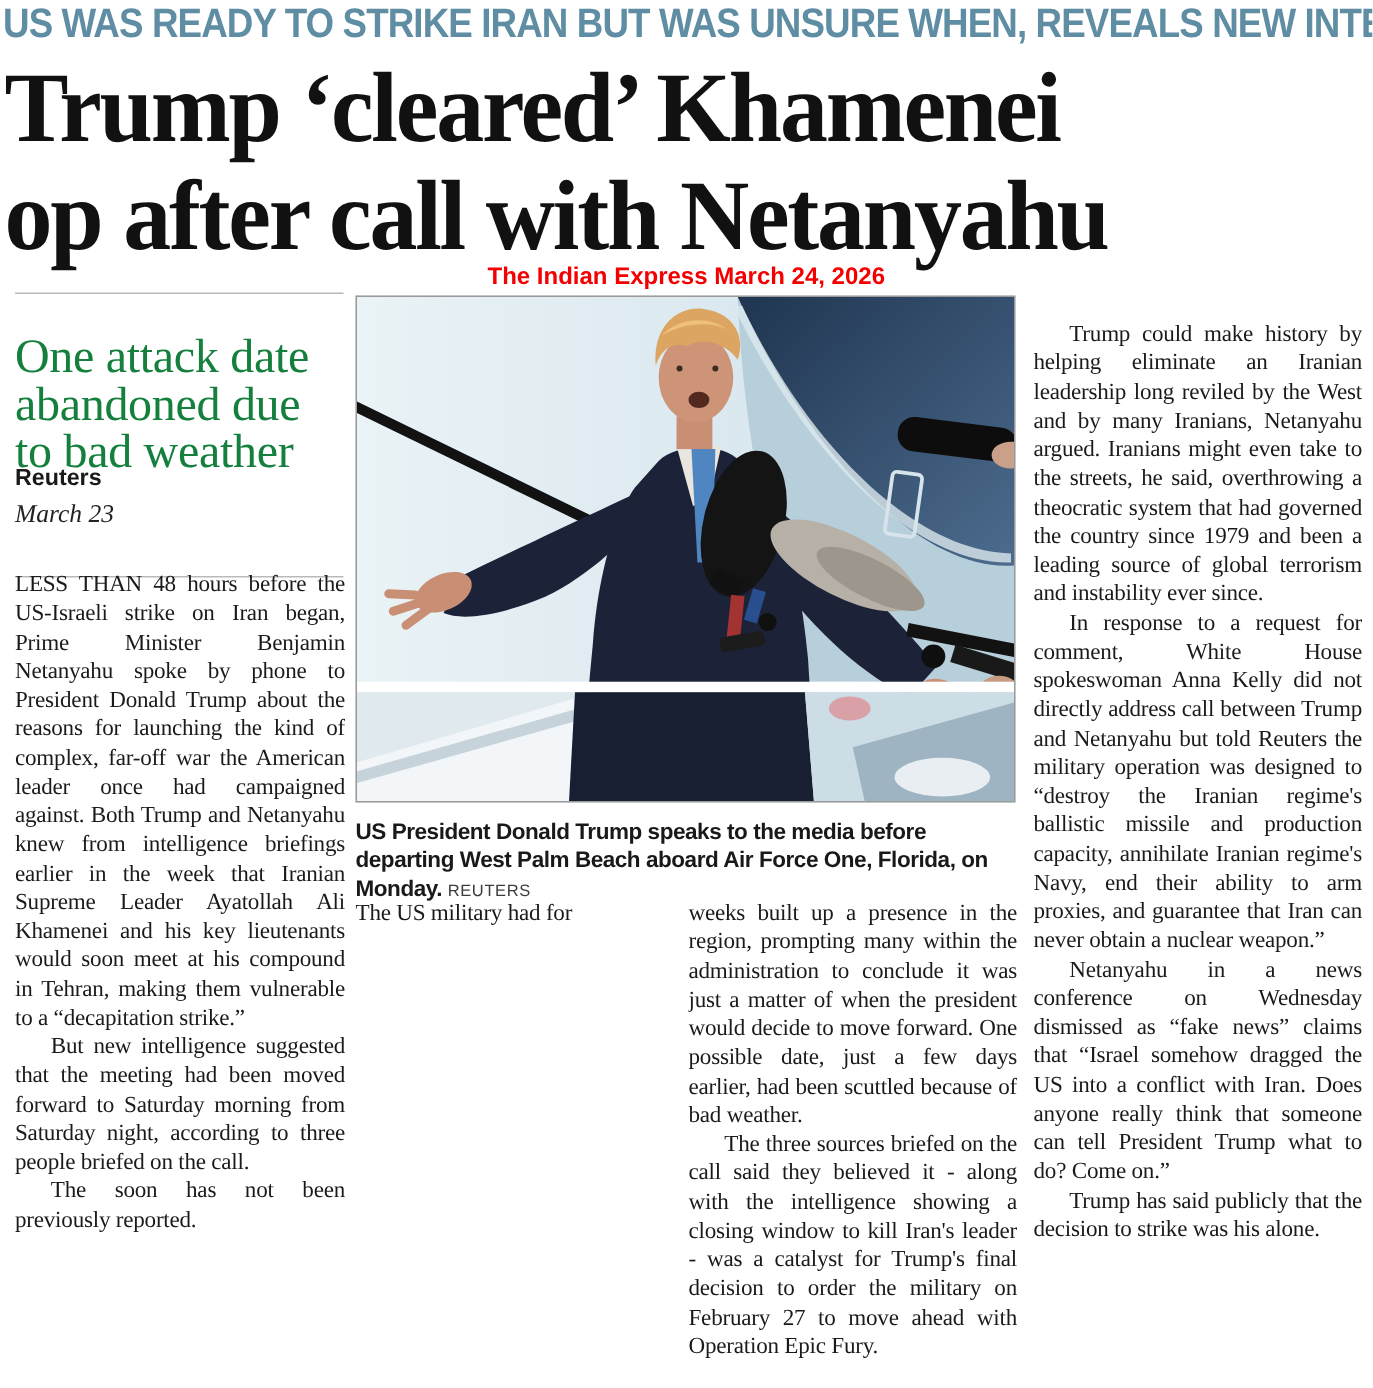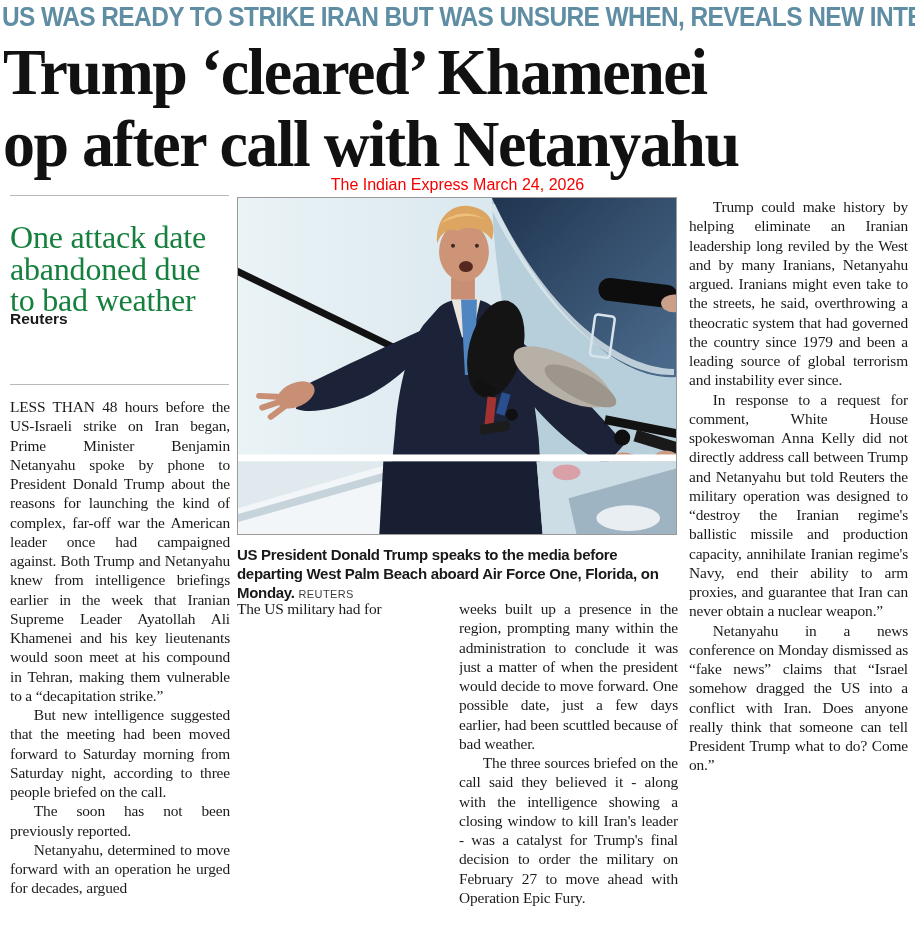--- a/index.html
+++ b/index.html
@@ -18,45 +18,45 @@
   }
   
   .headline {
     position:absolute; top:36px; left:3px; width:910px;
     font-family:"Liberation Serif", serif; font-weight:bold;
     font-size:64px; line-height:69px; letter-spacing:-1.5px; color:#111;
     transform:scale(1.0,1.04); transform-origin:left top;
   }
   .datestamp {
     position:absolute; top:176px; left:0; width:915px; text-align:center;
-    font-family:"Liberation Sans", sans-serif; font-weight:normal;
+    font-family:"Liberation Sans", sans-serif; font-weight:bold;
     font-size:16px; color:#f40000;
   }
   
   .bodycol { position:absolute; font-size:15.4px; line-height:19.25px;
     text-align:justify; letter-spacing:-0.15px; }
   .bodycol p { text-indent:0; }
   .bodycol p + p { text-indent:1.55em; }
-  .bodycol.indent-first p:first-child { text-indent:1.55em; }
+  .bodycol.indent-first p:first-child { text-indent:1.55em;margin-top:16px; }
   
   .col1-rule-top { position:absolute; left:10px; top:195px; width:219px; height:1px; background:#b9b9b9; }
   .subhead {
     position:absolute; left:10px; top:222px; width:222px;
     font-size:32px; line-height:31.5px; letter-spacing:-0.2px; color:#15803d;
   }
   .byline-agency {
     position:absolute; left:10px; top:310px;
     font-family:"Liberation Sans", sans-serif; font-weight:bold; font-size:15.5px;
   }
   .byline-loc {
     position:absolute; left:10px; top:332px; width:220px;
     font-style:italic; font-size:17px; line-height:21.5px; color:#222;
   }
   .col1-rule-bottom { position:absolute; left:10px; top:384px; width:219px; height:1px; background:#b9b9b9; }
-  .col1 { left:10px; top:397px; width:220px; height:528px; overflow:hidden; }
+  .col1 { left:10px; top:380px; width:220px; height:528px; overflow:hidden; }
   
   .photo {
     position:absolute; left:237px; top:197px; width:440px; height:338px;
     border:1px solid #9a9a9a; background:#dfe9ee;
   }
   .photo svg { display:block; width:100%; height:100%; }
   .caption {
     position:absolute; left:237px; top:545px; width:441px;
     font-family:"Liberation Sans", sans-serif; font-weight:bold;
     font-size:15px; line-height:19px; letter-spacing:-0.3px; color:#191919;
@@ -79,28 +79,28 @@
     <div>Trump ‘cleared’ Khamenei</div>
     <div>op after call with Netanyahu</div>
   </div>
 
   <div class="datestamp">The Indian Express March 24, 2026</div>
 
   <div class="col1-rule-top"></div>
   <div class="subhead">One attack date abandoned due to bad weather</div>
   <div class="byline-agency">Reuters</div>
   <div class="byline-loc">
+    <div>March 23</div>
   </div>
   <div class="col1-rule-bottom"></div>
 
   <div class="bodycol col1">
       <p>LESS THAN 48 hours before the US-Israeli strike on Iran began, Prime Minister Benjamin Netanyahu spoke by phone to President Donald Trump about the reasons for launching the kind of complex, far-off war the American leader once had campaigned against. Both Trump and Netanyahu knew from intelligence briefings earlier in the week that Iranian Supreme Leader Ayatollah Ali Khamenei and his key lieutenants would soon meet at his compound in Tehran, making them vulnerable to a “decapitation strike.”</p>
       <p>But new intelligence suggested that the meeting had been moved forward to Saturday morning from Saturday night, according to three people briefed on the call.</p>
       <p>The soon has not been previously reported.</p>
-      <p>Netanyahu, determined to move forward with an operation he urged for decades, argued</p>
     </div>
 
   <div class="photo">
     <svg viewBox="0 0 440 338" preserveAspectRatio="none">
       <defs>
         <linearGradient id="sky" x1="0" y1="0" x2="1" y2="0">
           <stop offset="0" stop-color="#eaf3f6"></stop>
             <stop offset="1" stop-color="#cfe0ea"></stop>
         </linearGradient>
         <linearGradient id="nacelle" x1="0" y1="0" x2="1" y2="1">
@@ -187,16 +187,17 @@
   <div class="bodycol col2">
       <p>The US military had for</p>
     </div>
   <div class="bodycol col3">
       <p>weeks built up a presence in the region, prompting many within the administration to conclude it was just a matter of when the president would decide to move forward. One possible date, just a few days earlier, had been scuttled because of bad weather.</p>
       <p>The three sources briefed on the call said they believed it - along with the intelligence showing a closing window to kill Iran's leader - was a catalyst for Trump's final decision to order the military on February 27 to move ahead with Operation Epic Fury.</p>
     </div>
   <div class="bodycol col4 indent-first">
       <p>Trump could make history by helping eliminate an Iranian leadership long reviled by the West and by many Iranians, Netanyahu argued. Iranians might even take to the streets, he said, overthrowing a theocratic system that had governed the country since 1979 and been a leading source of global terrorism and instability ever since.</p>
       <p>In response to a request for comment, White House spokeswoman Anna Kelly did not directly address call between Trump and Netanyahu but told Reuters the military operation was designed to “destroy the Iranian regime's ballistic missile and production capacity, annihilate Iranian regime's Navy, end their ability to arm proxies, and guarantee that Iran can never obtain a nuclear weapon.”</p>
-      <p>Netanyahu in a news conference on Monday dismissed as “fake news” claims that “Israel somehow dragged the US into a conflict with Iran. Does anyone really think that someone can tell President Trump what to do? Come on.”</p>
+      <p>Netanyahu in a news conference on Wednesday dismissed as “fake news” claims that “Israel somehow dragged the US into a conflict with Iran. Does anyone really think that someone can tell President Trump what to do? Come on.”</p>
+      <p>Trump has said publicly that the decision to strike was his alone.</p>
     </div>
 
 </div>
 
 </body></html>

